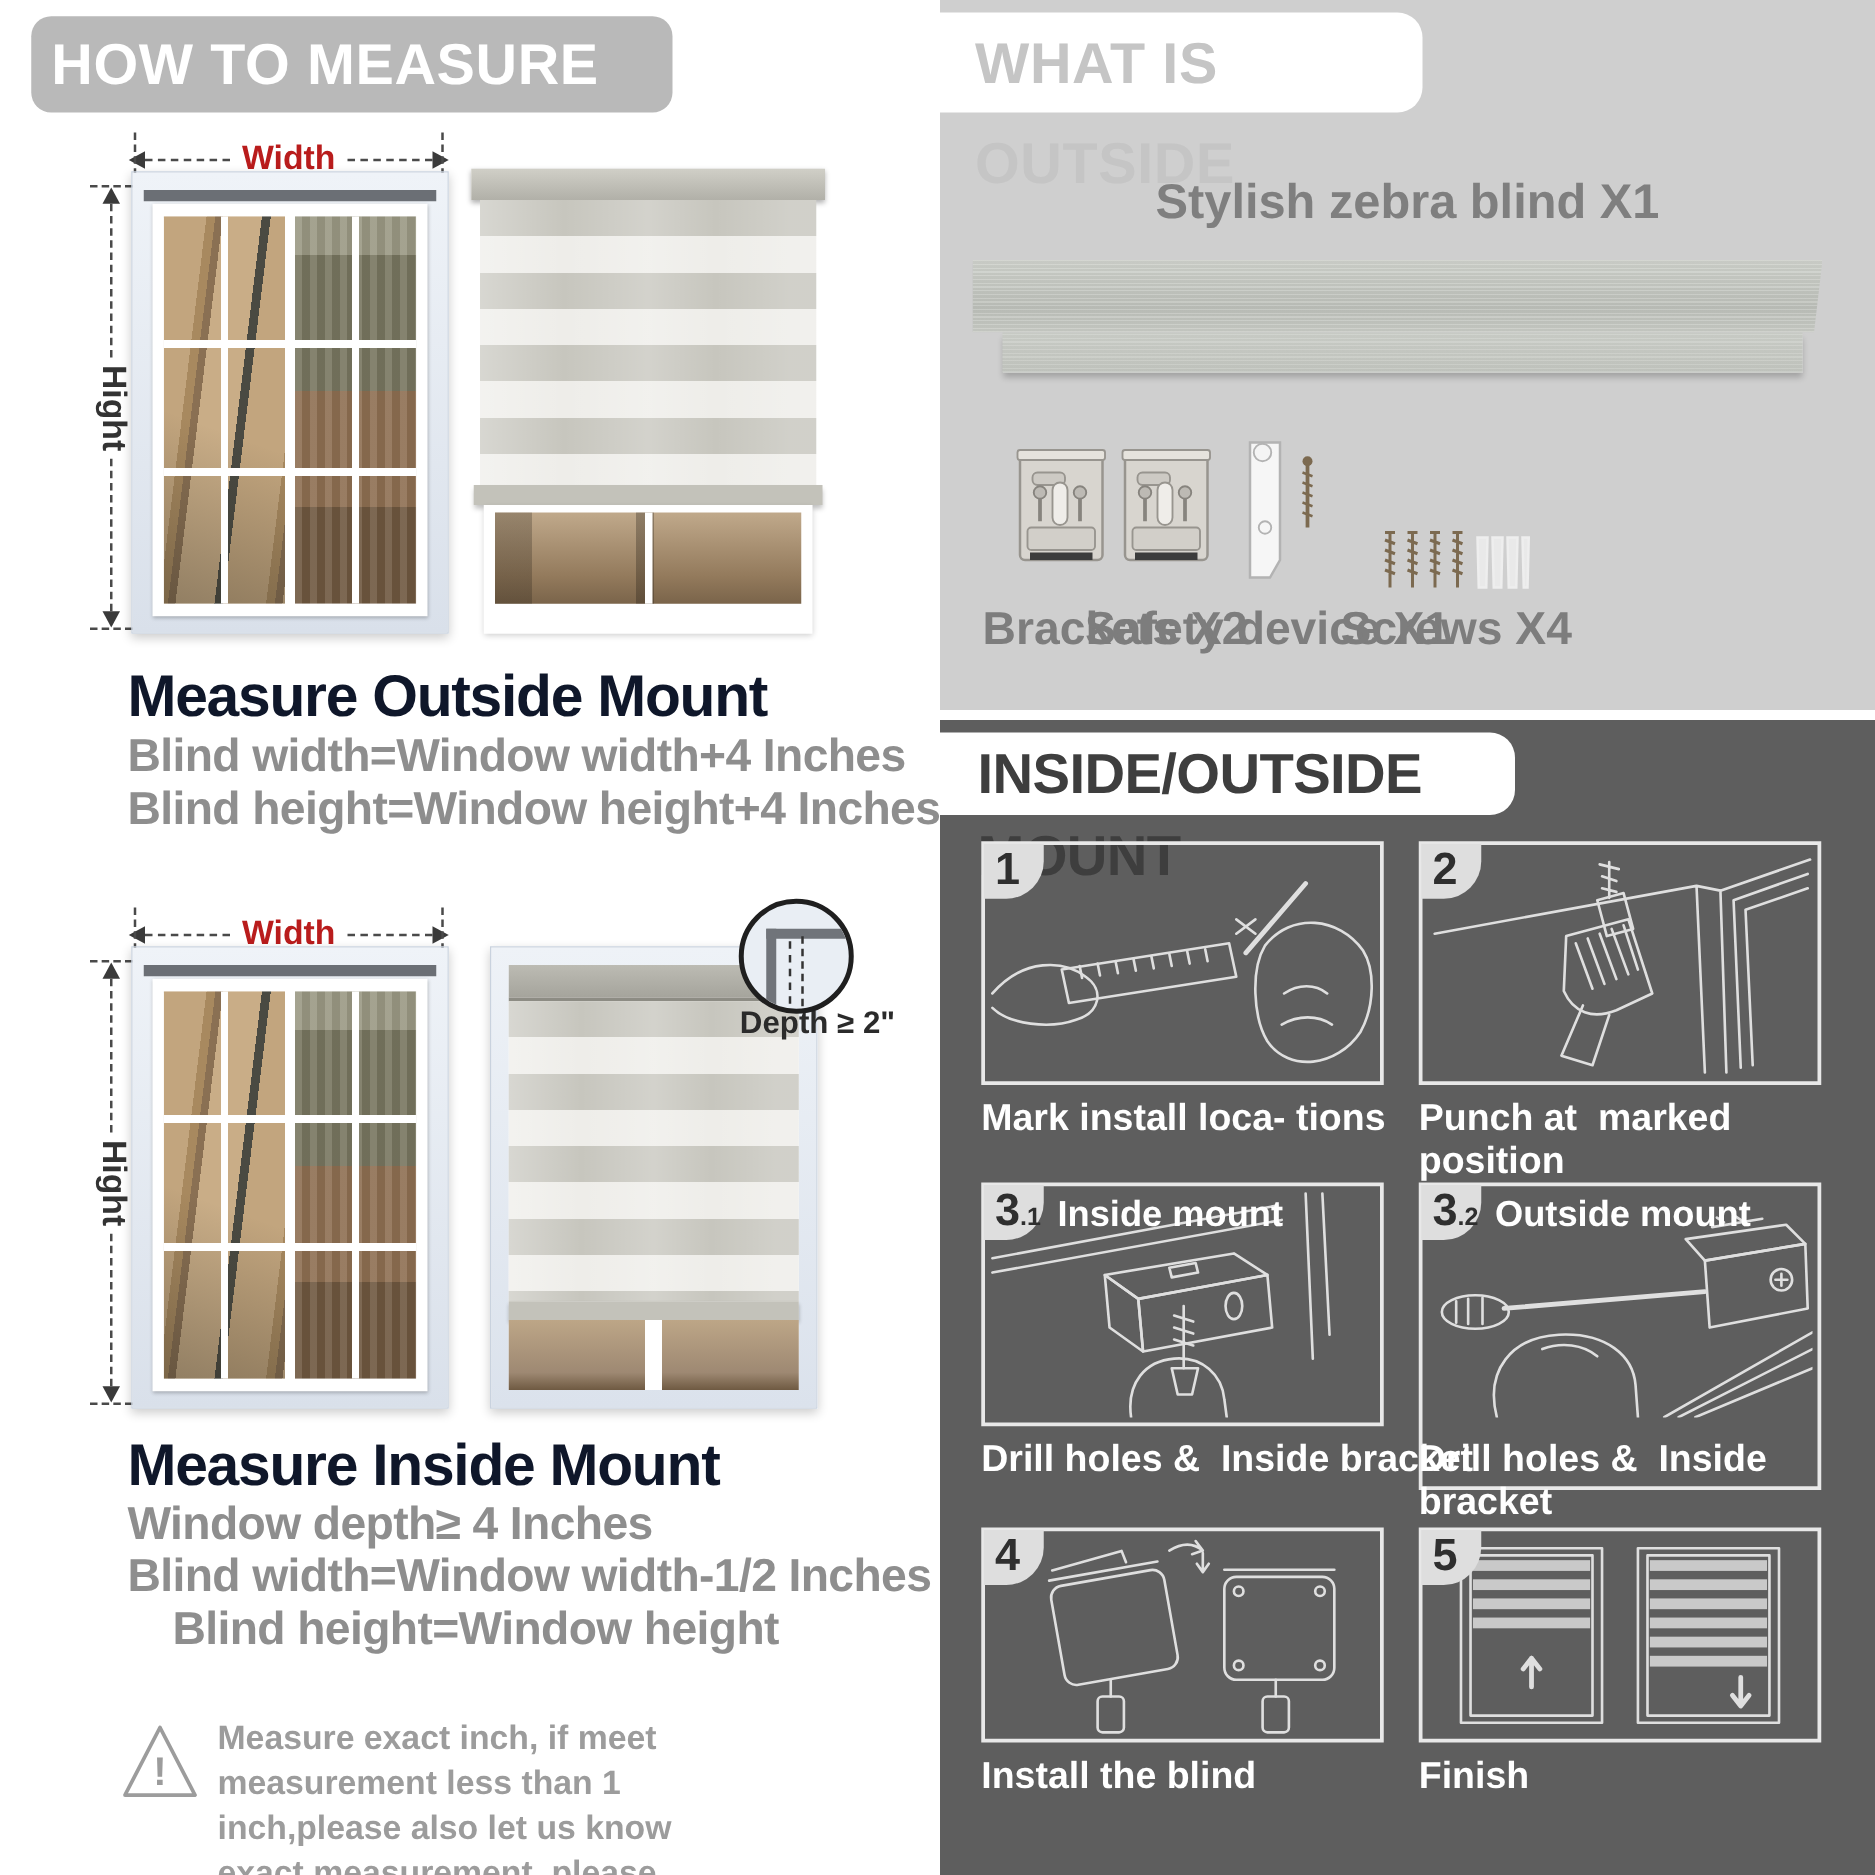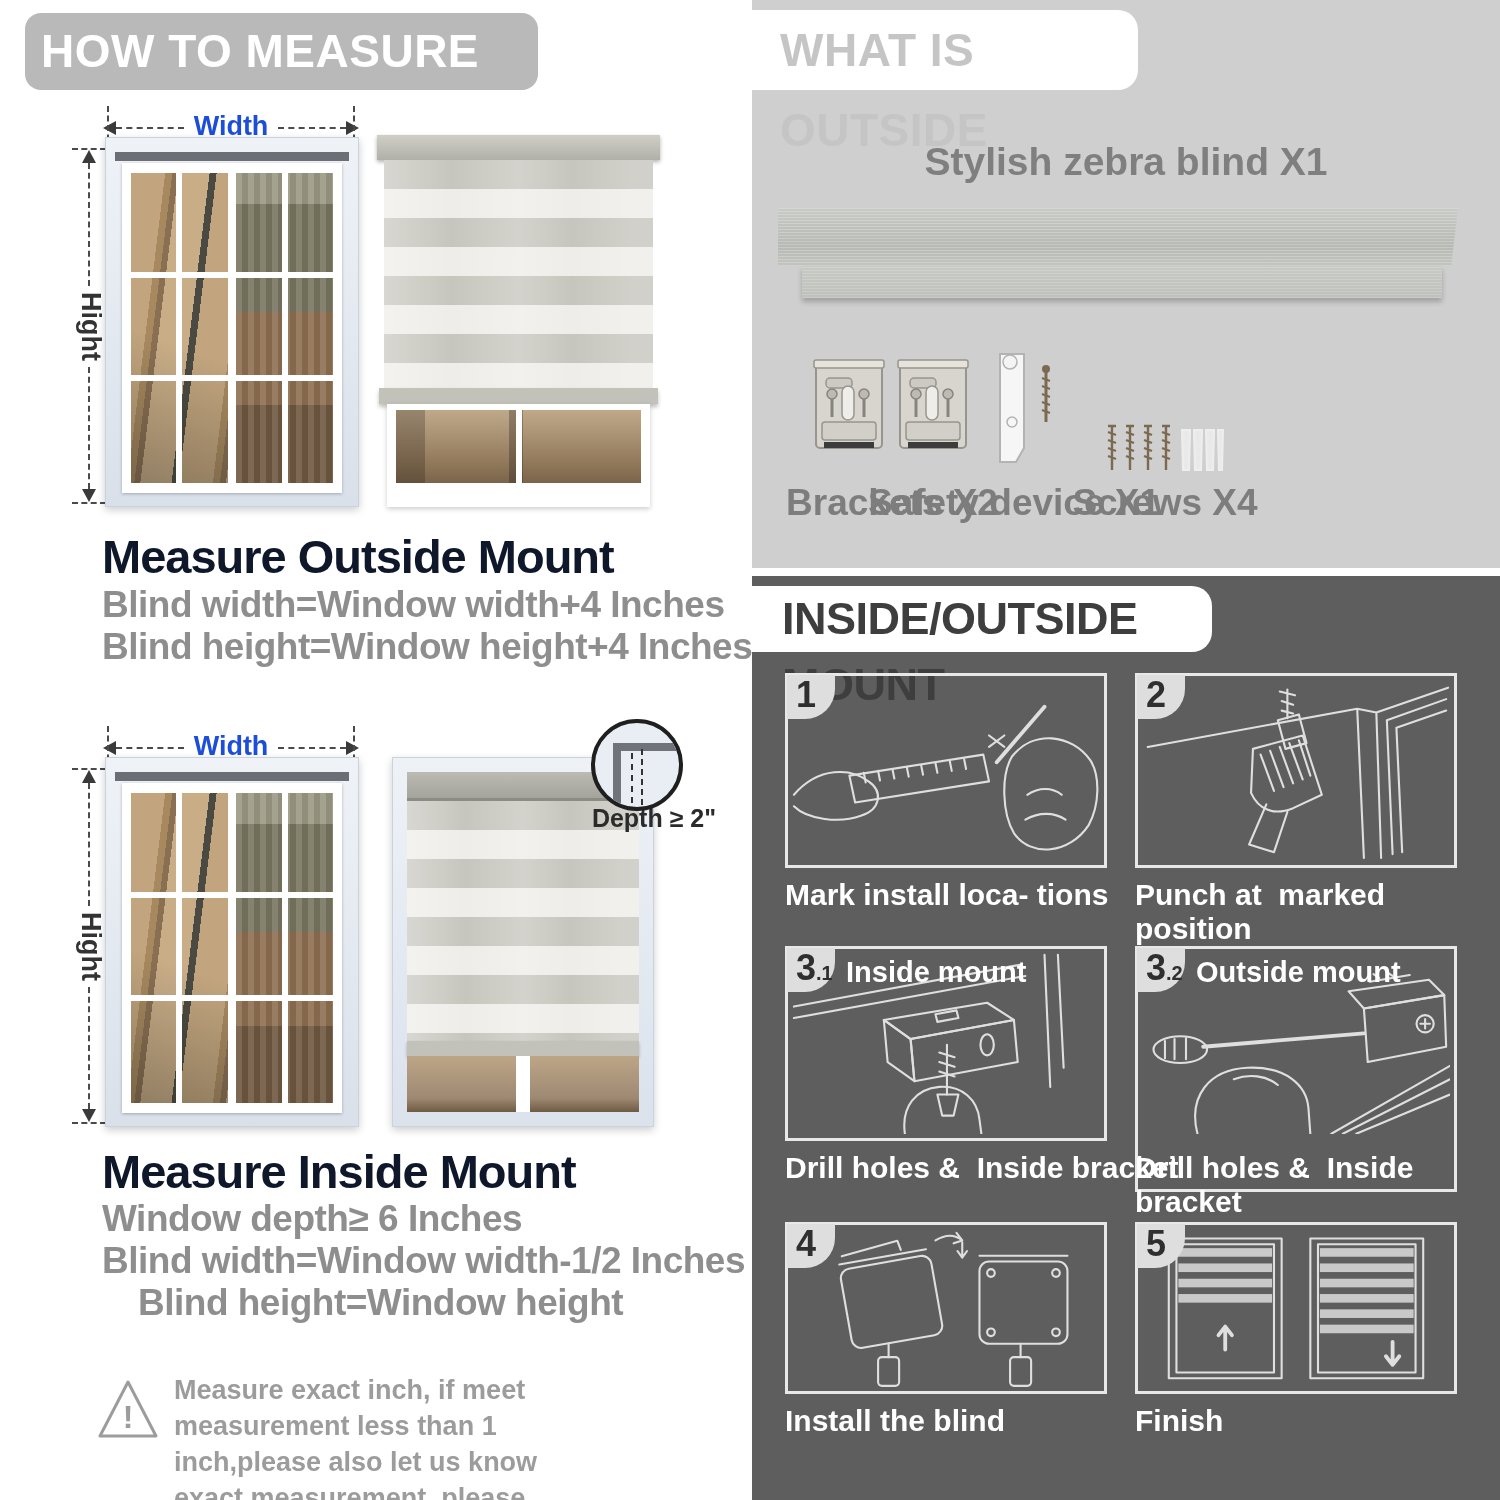--- a/index.html
+++ b/index.html
@@ -26,21 +26,21 @@
     repeating-linear-gradient(90deg,rgba(255,255,255,.10) 0 6px,rgba(0,0,0,.06) 6px 12px),
     linear-gradient(180deg,#9a9883 0 10%,#77755f 10% 45%,#8d6e51 45% 75%,#6e573f 75% 100%);}
   .grid6{position:absolute;inset:0;background:
     linear-gradient(to right,transparent calc(50% - 3px),#fff calc(50% - 3px) calc(50% + 3px),transparent calc(50% + 3px)),
     linear-gradient(to bottom,transparent calc(33% - 3px),#fff calc(33% - 3px) calc(33% + 3px),transparent calc(33% + 3px) calc(66% - 3px),#fff calc(66% - 3px) calc(66% + 3px),transparent calc(66% + 3px));}
 
   
   .harrow{height:44px;display:flex;align-items:center;}
   .harrow .vline{position:absolute;top:0;height:44px;border-left:2px dashed #4a4a4a;}
   .harrow .seg{flex:1;border-top:2px dashed #4a4a4a;height:0;}
-  .harrow .lab{padding:0 10px;font-size:27px;font-weight:bold;color:#1d4ed8;transform:translateY(-2px);}
+  .harrow .lab{padding:0 10px;font-size:27px;font-weight:bold;color:#b91c1c;transform:translateY(-2px);}
   .tri{width:0;height:0;}
   .tri.left{border-top:7px solid transparent;border-bottom:7px solid transparent;border-right:13px solid #3a3a3a;}
   .tri.right{border-top:7px solid transparent;border-bottom:7px solid transparent;border-left:13px solid #3a3a3a;}
   .tri.up{border-left:7px solid transparent;border-right:7px solid transparent;border-bottom:13px solid #3a3a3a;margin:0 auto;}
   .tri.down{border-left:7px solid transparent;border-right:7px solid transparent;border-top:13px solid #3a3a3a;margin:0 auto;}
   .varrow{width:34px;display:flex;flex-direction:column;align-items:stretch;}
   .varrow .htick{border-top:2px dashed #4a4a4a;height:0;}
   .varrow .vseg{flex:1;border-left:2px dashed #4a4a4a;margin-left:16px;}
   .varrow .vlab{writing-mode:vertical-rl;font-size:27px;font-weight:bold;color:#333;margin-left:3px;padding:6px 0;}
 
@@ -218,21 +218,21 @@
   </div>
 
   <div class="abs magnifier" style="left:591px;top:719px;">
     <div class="corner"></div>
     <div class="dash1"></div>
     <div class="dash2"></div>
   </div>
   <div class="abs depth-label" style="left:584px;top:804px;width:140px;">Depth ≥ 2"</div>
 
   <div class="abs h-measure" style="left:102px;top:1144px;">Measure Inside Mount</div>
-  <div class="abs p-measure" style="left:102px;top:1198px;">Window depth≥ 6 Inches</div>
+  <div class="abs p-measure" style="left:102px;top:1198px;">Window depth≥ 4 Inches</div>
   <div class="abs p-measure" style="left:102px;top:1240px;">Blind width=Window width-1/2 Inches</div>
   <div class="abs p-measure" style="left:102px;top:1282px;margin-left:36px;">Blind height=Window height</div>
 
   <svg class="abs" style="left:96px;top:1376px;" width="64" height="68" viewBox="0 0 64 68">
     <polygon points="32,6 60,60 4,60" fill="none" stroke="#9c9c9c" stroke-width="3" stroke-linejoin="round"></polygon>
     <text x="32" y="52" text-anchor="middle" font-size="32" font-weight="bold" fill="#9c9c9c">!</text>
   </svg>
   <div class="abs warn-text" style="left:174px;top:1372px;">Measure exact inch, if meet measurement less than 1 inch,please also let us know exact measurement, please do not leave it</div>
 
   <div class="abs panel-light">

